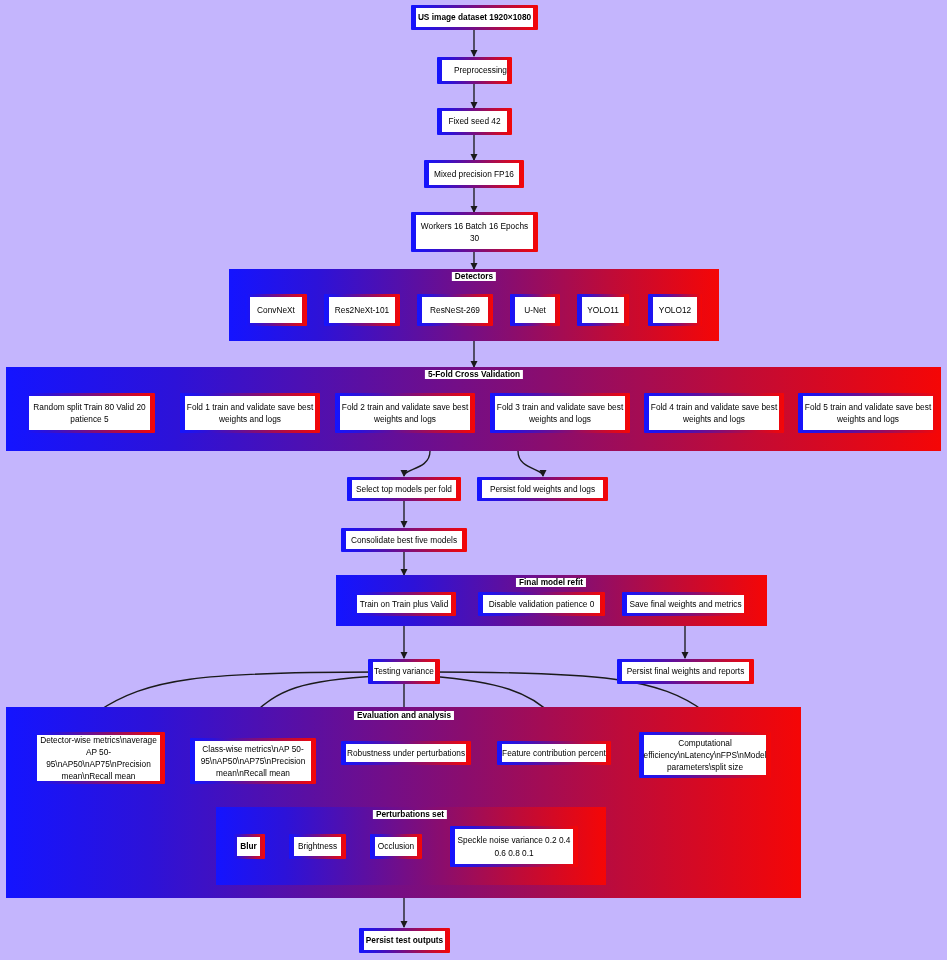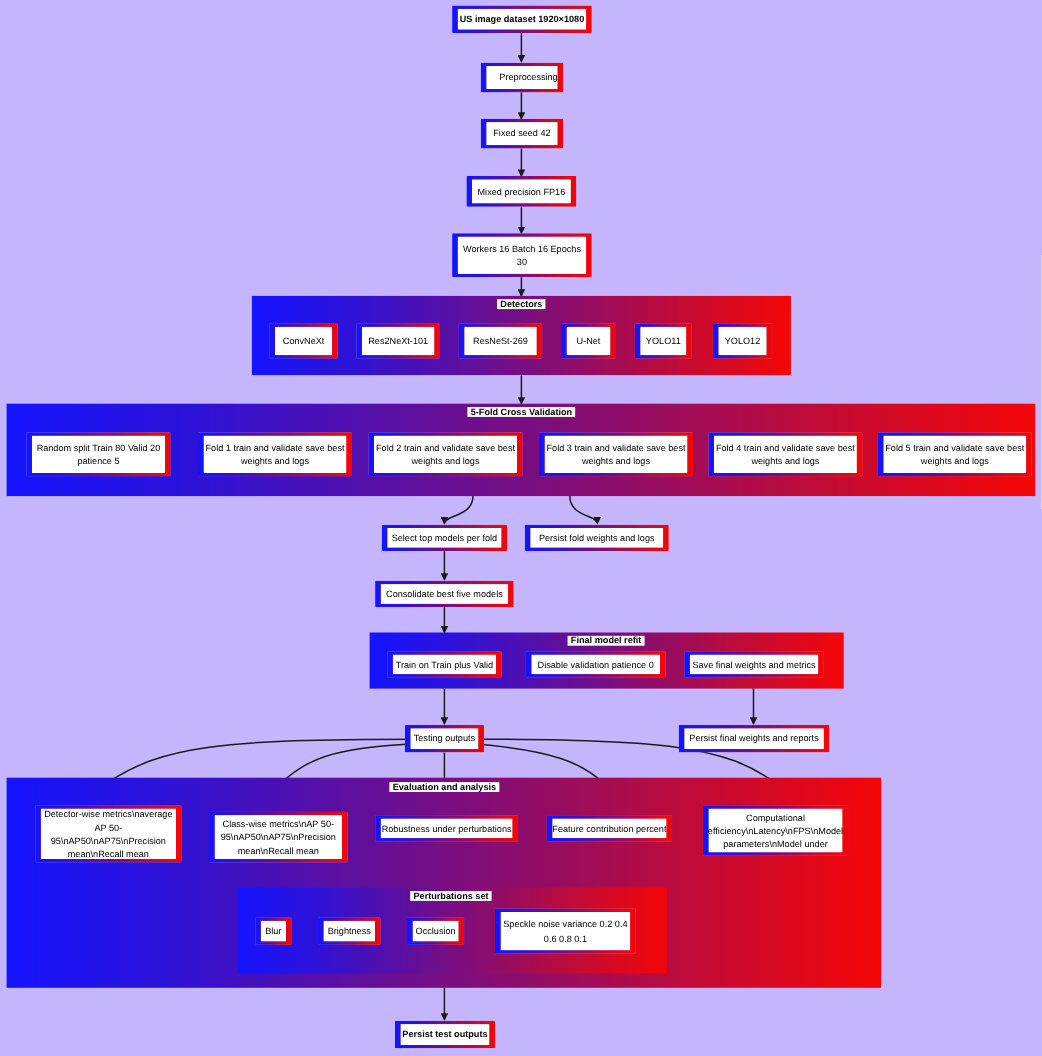--- a/index.html
+++ b/index.html
@@ -196,21 +196,21 @@
       <span>Train on Train plus Valid</span>
     </div>
     <div class="node" style="left:478px; top:592px; width:127px; height:24px;">
       <span>Disable validation patience 0</span>
     </div>
     <div class="node" style="left:622px; top:592px; width:127px; height:24px;">
       <span>Save final weights and metrics</span>
     </div>
 
     <div class="node" style="left:368px; top:659px; width:72px; height:25px;">
-      <span>Testing outputs</span>
+      <span>Testing variance</span>
     </div>
     <div class="node" style="left:617px; top:659px; width:137px; height:25px;">
       <span>Persist final weights and reports</span>
     </div>
 
     <div class="cluster" style="left:6px; top:707px; width:795px; height:191px;"></div>
     <div class="cluster-label" style="left:404px; top:711px;">Evaluation and analysis</div>
 
     <div class="node" style="left:32px; top:732px; width:133px; height:52px;">
       <span>Detector-wise metrics\naverage AP 50-95\nAP50\nAP75\nPrecision mean\nRecall mean</span>
@@ -218,27 +218,27 @@
     <div class="node" style="left:190px; top:738px; width:126px; height:46px;">
       <span>Class-wise metrics\nAP 50-95\nAP50\nAP75\nPrecision mean\nRecall mean</span>
     </div>
     <div class="node" style="left:341px; top:741px; width:130px; height:24px;">
       <span>Robustness under perturbations</span>
     </div>
     <div class="node" style="left:497px; top:741px; width:114px; height:24px;">
       <span>Feature contribution percent</span>
     </div>
     <div class="node" style="left:639px; top:732px; width:132px; height:46px;">
-      <span>Computational efficiency\nLatency\nFPS\nModel parameters\nModel under</span>
+      <span>Computational efficiency\nLatency\nFPS\nModel parameters\split size</span>
     </div>
 
     <div class="cluster" style="left:216px; top:807px; width:390px; height:78px;"></div>
     <div class="cluster-label" style="left:410px; top:810px;">Perturbations set</div>
 
-    <div class="node" style="left:232px; top:834px; width:33px; height:25px;">
+    <div class="node" style="left:232px; top:834px; width:33px; height:25px;font-weight:bold;">
       <span>Blur</span>
     </div>
     <div class="node" style="left:289px; top:834px; width:57px; height:25px;">
       <span>Brightness</span>
     </div>
     <div class="node" style="left:370px; top:834px; width:52px; height:25px;">
       <span>Occlusion</span>
     </div>
     <div class="node" style="left:450px; top:826px; width:128px; height:41px;">
       <span>Speckle noise  variance 0.2 0.4 0.6 0.8 0.1</span>

